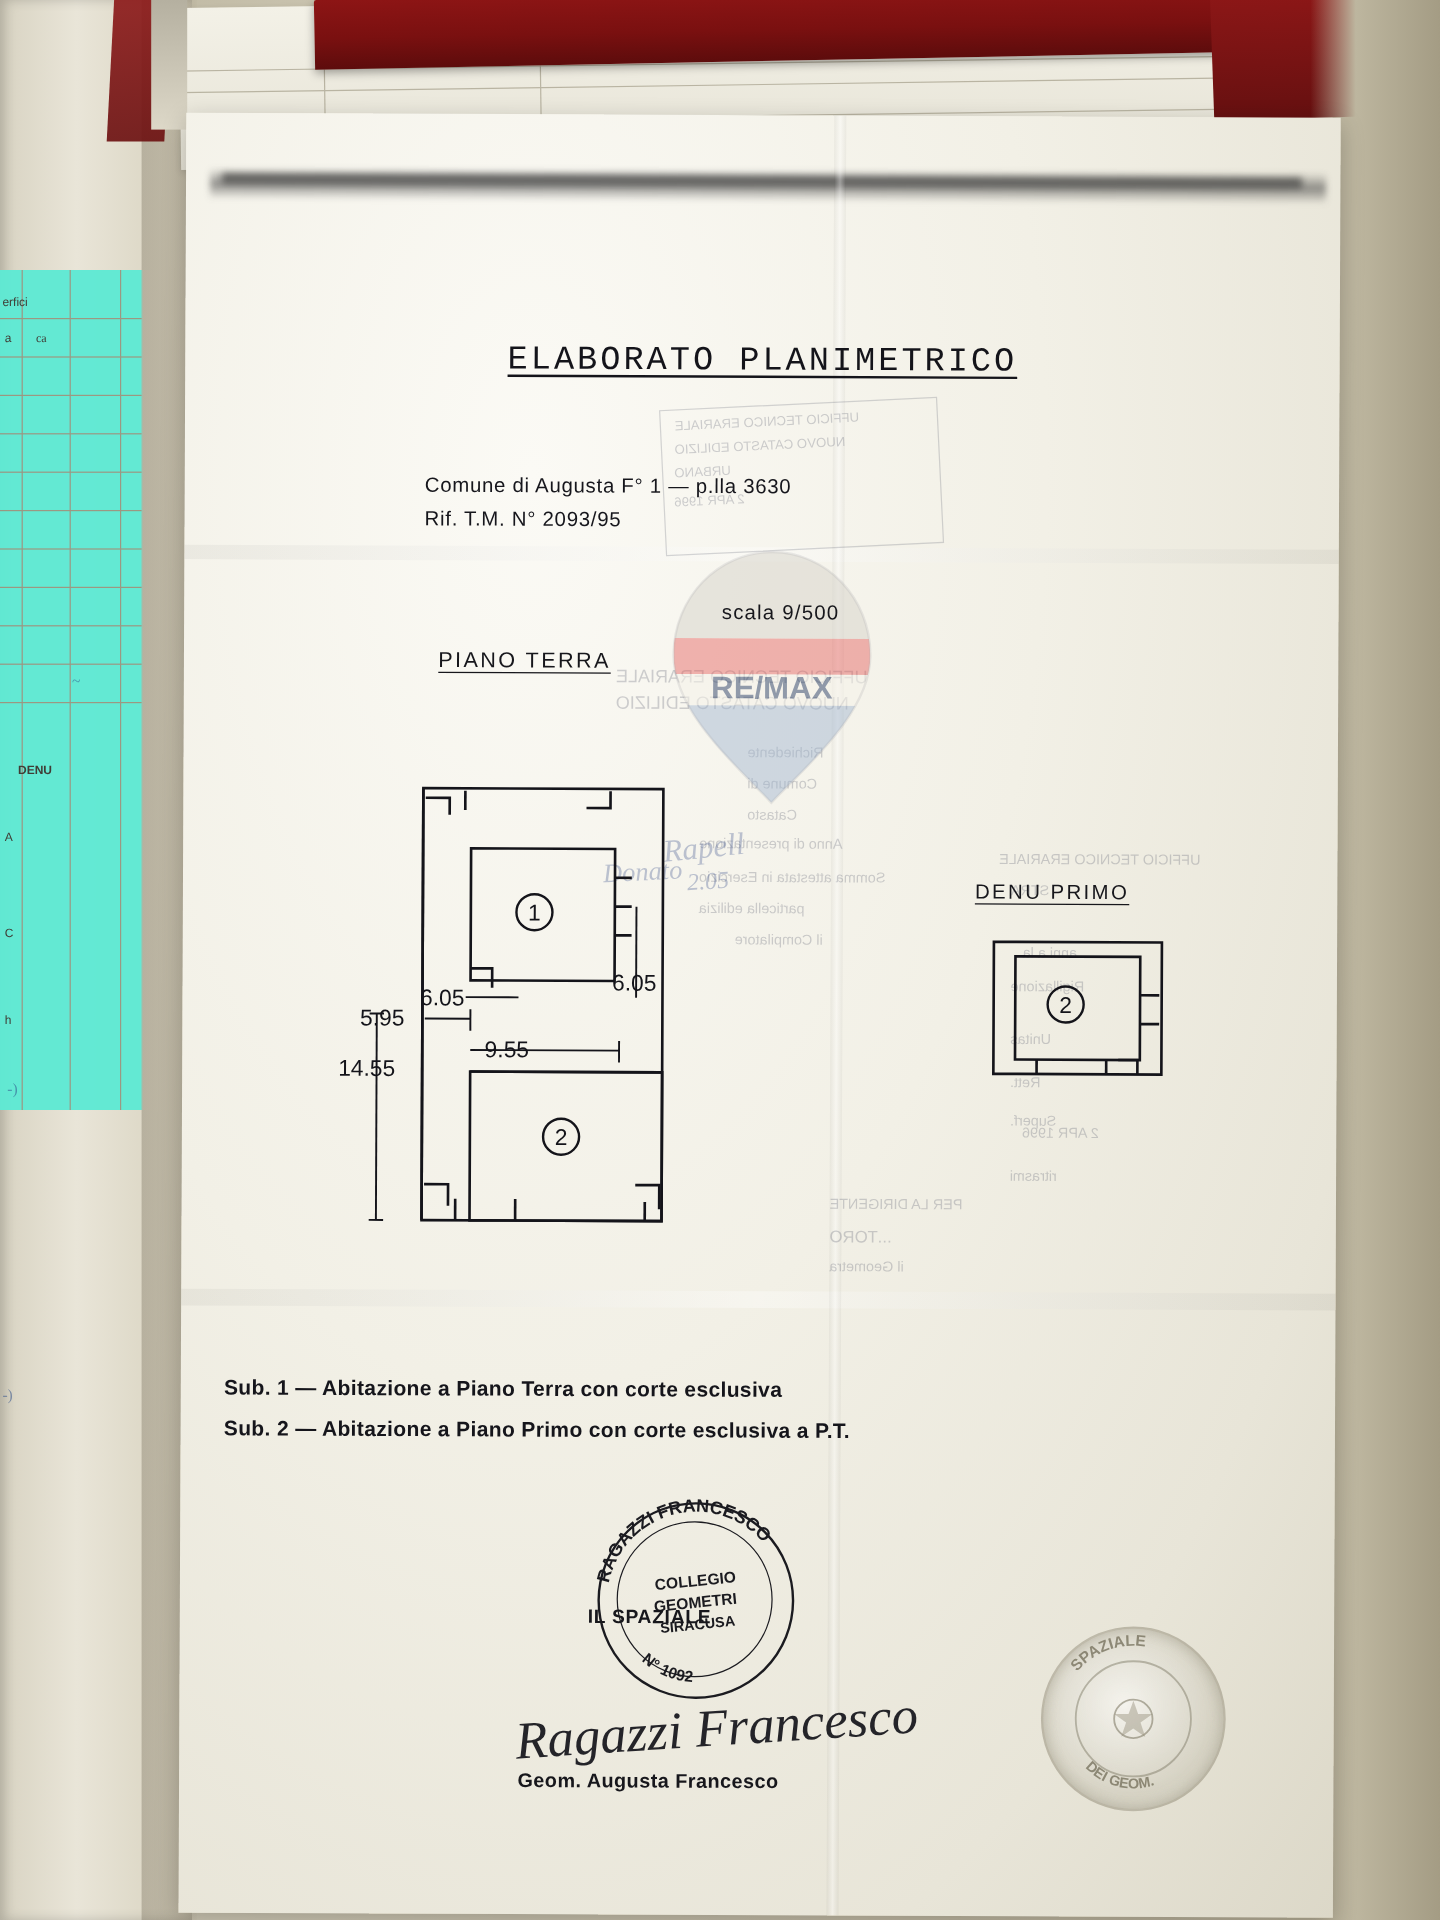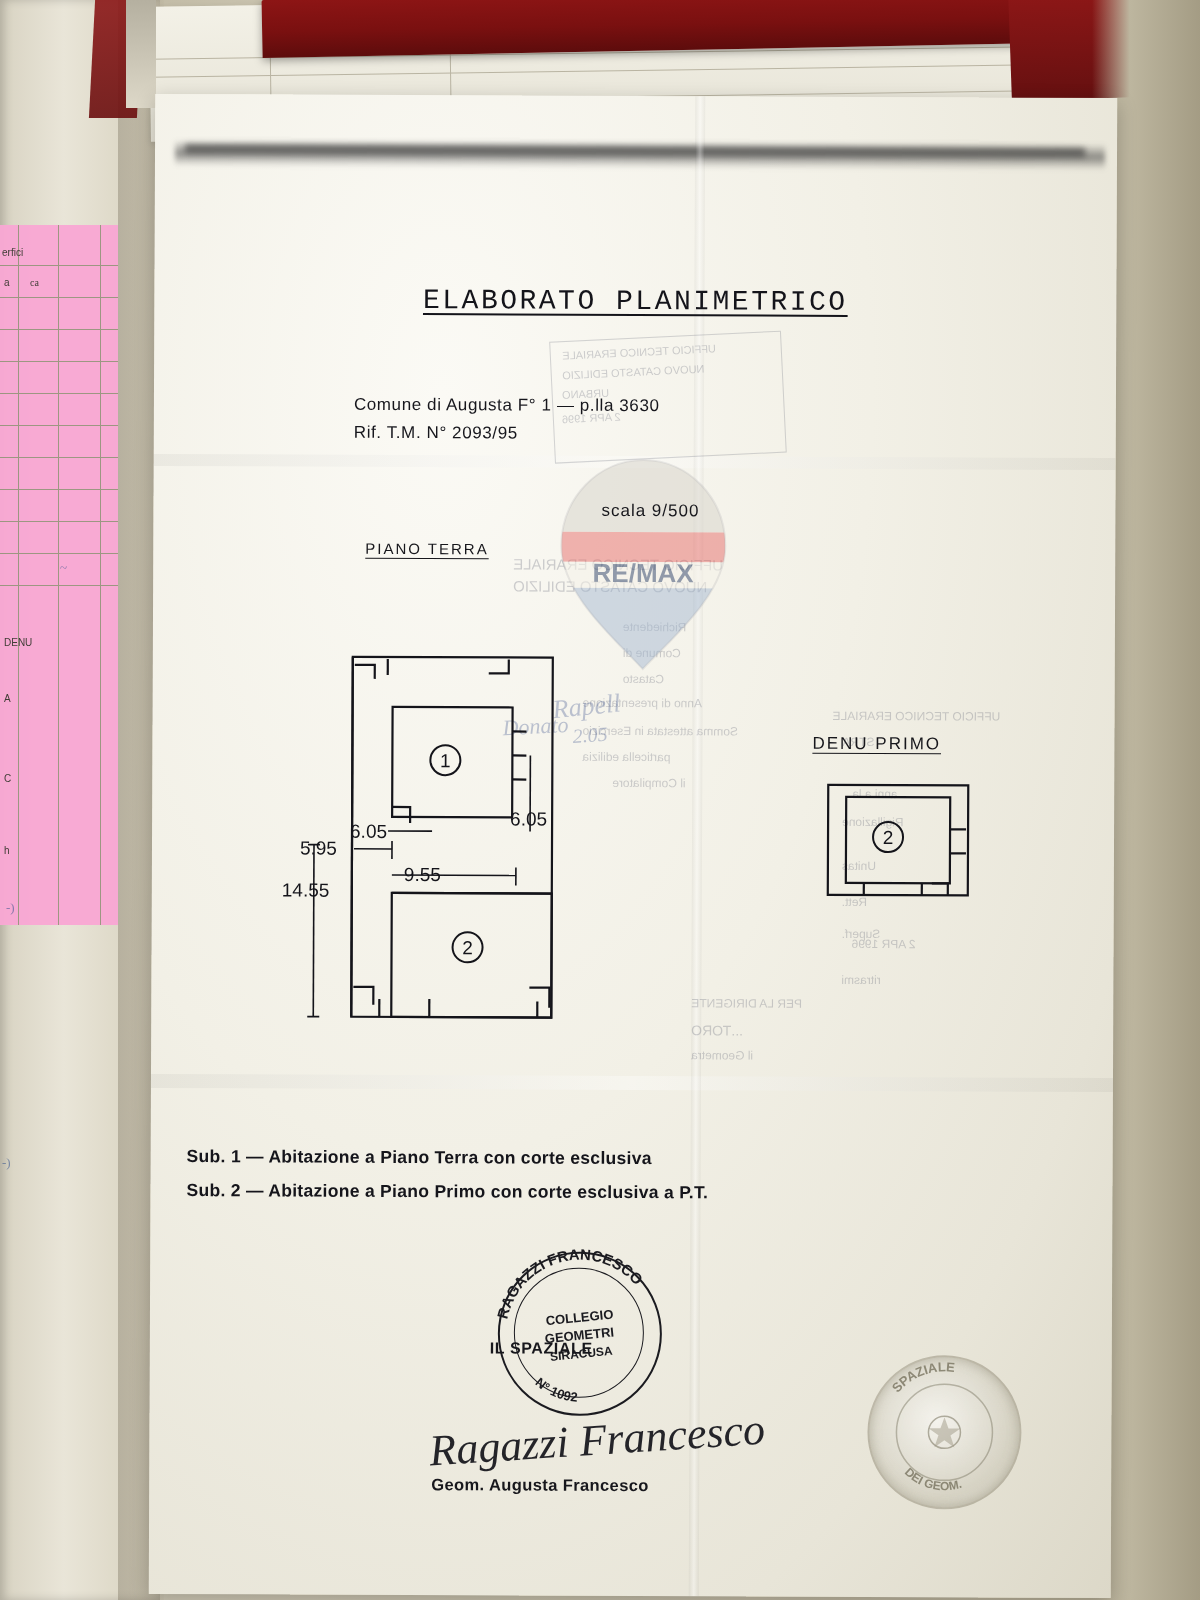--- a/index.html
+++ b/index.html
@@ -48,21 +48,21 @@
   .left-clip2 {
     position: absolute;
     left: 126px; top: 0;
     width: 30px; height: 108px;
     background: linear-gradient(180deg,#b5b0a0,#ddd8c8);
   }
   .left-form {
     position: absolute;
     left: 0; top: 225px;
     width: 118px; height: 700px;
-    background: #f9a8d4;
+    background: #5eead4;
     border-right: 1px solid #b6b1a0;
     opacity:.96;
   }
   .left-form .hl {
     position: absolute;
     left: 0; width: 118px; height: 1px; background: #9a957f;
   }
   .left-form .vl {
     position: absolute;
     top: 0; width: 1px; height: 100%; background: #9a957f;
@@ -165,21 +165,21 @@
     color: #16161c;
   }
   .scale {
     position: absolute;
     left: 448px; top: 405px;
     font-size: 17px; letter-spacing: 1px;
   }
   .lbl-pt {
     position: absolute;
     left: 212px; top: 445px;
-    font-size: 15px; letter-spacing: 2px;
+    font-size: 18px; letter-spacing: 2px;
     text-decoration: underline; text-underline-offset: 4px;
   }
   .lbl-pp {
     position: absolute;
     left: 660px; top: 637px;
     font-size: 17px; letter-spacing: 2px;
     text-decoration: underline; text-underline-offset: 4px;
   }
 
   .notes {
@@ -288,21 +288,21 @@
     <div class="hl" style="top:264px"></div>
     <div class="hl" style="top:296px"></div>
     <div class="hl" style="top:328px"></div>
     <div class="hl" style="top:360px"></div>
     <div class="vl" style="left:18px"></div>
     <div class="vl" style="left:58px"></div>
     <div class="vl" style="left:100px"></div>
     <div class="left-form-txt" style="left:2px; top:22px;">erfici</div>
     <div class="left-form-txt" style="left:4px; top:52px;">a</div>
     <div class="left-form-txt" style="left:30px; top:52px;font-family:Liberation Serif, serif;">ca</div>
-    <div class="left-form-txt" style="left:4px; top:412px;">DENU</div>
+    <div class="left-form-txt" style="left:15px; top:412px;font-weight:bold;">DENU</div>
     <div class="left-form-txt" style="left:4px; top:468px;">A</div>
     <div class="left-form-txt" style="left:4px; top:548px;">C</div>
     <div class="left-form-txt" style="left:4px; top:620px;">h</div>
   </div>
   <div class="left-scribble" style="left:60px; top:560px;">~</div>
   <div class="left-scribble" style="left:6px; top:900px;">-)</div>
   <div class="left-scribble" style="left:2px; top:1155px;">-)</div>
 
   <div class="top-sheets">
     <div class="top-sheet-line" style="left:0; top:52px; width:960px;"></div>

